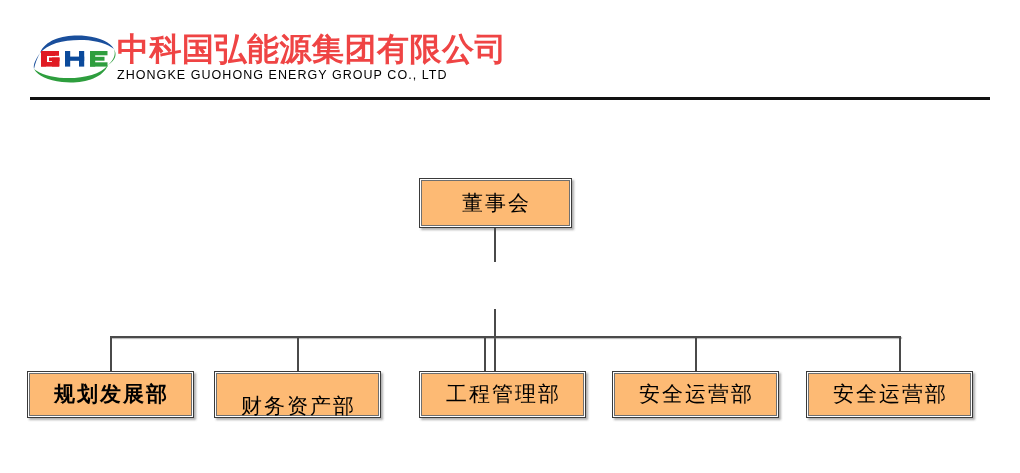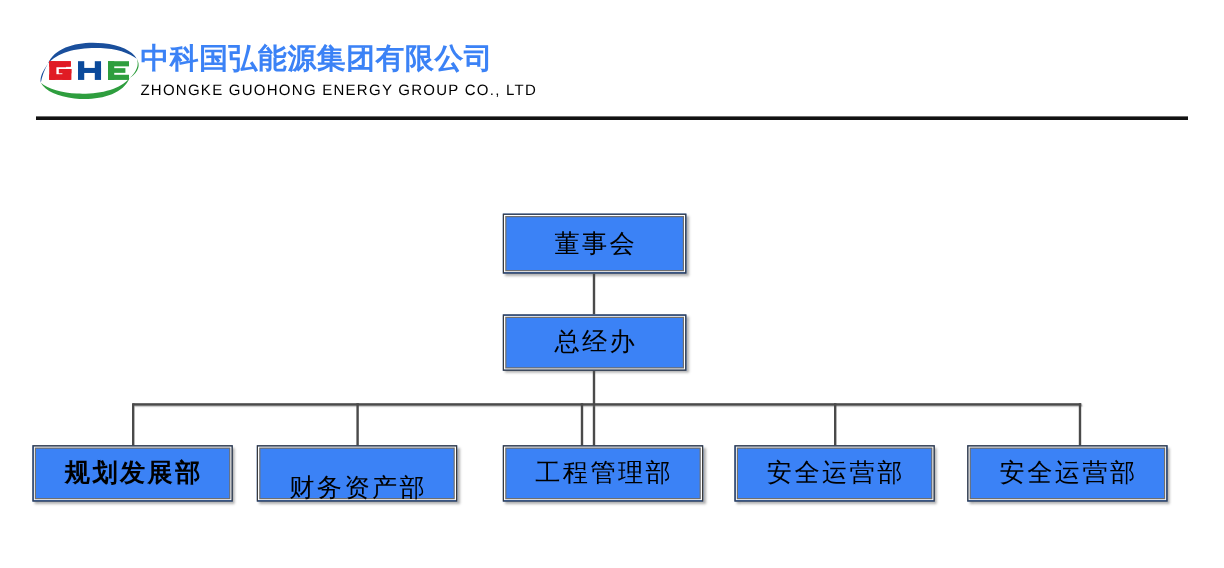--- a/index.html
+++ b/index.html
@@ -40,23 +40,23 @@
   }
 
   .company-block {
     position: absolute;
     left: 117px;
     top: 34px;
   }
 
   .company-cn {
     font-family: "DejaVu Sans", "Liberation Sans", sans-serif;
-    font-size: 24px;
+    font-size: 32px;
     font-weight: bold;
-    color: #3b82f6;
+    color: #ef4444;
     letter-spacing: 0.5px;
     line-height: 30px;
     white-space: nowrap;
   }
 
   .company-en {
     font-family: "Liberation Sans", "DejaVu Sans", sans-serif;
     font-size: 12.5px;
     font-weight: normal;
     color: #000000;
@@ -79,21 +79,21 @@
   .org-chart {
     position: absolute;
     left: 0;
     top: 100px;
     width: 1020px;
     height: 373px;
   }
 
   .node {
     position: absolute;
-    background: #3b82f6;
+    background: #fdba74;
     border: 1px solid #3a3a3a;
     box-shadow: 0 0 0 1px #ffffff inset,
                 0 0 0 2px #6f6f6f inset,
                 2px 2px 2px rgba(80, 80, 80, 0.45);
     box-sizing: border-box;
     display: flex;
     align-items: center;
     justify-content: center;
   }
 
@@ -228,23 +228,20 @@
   <div class="conn conn-v conn-drop drop-0"></div>
   <div class="conn conn-v conn-drop drop-1"></div>
   <div class="conn conn-v conn-drop drop-2"></div>
   <div class="conn conn-v conn-drop drop-3"></div>
   <div class="conn conn-v conn-drop drop-4"></div>
 
   <div class="node node-board">
     <span class="node-label">董事会</span>
   </div>
 
-  <div class="node node-gm">
-    <span class="node-label">总经办</span>
-  </div>
 
   <div class="node node-dept dept-0">
     <span class="node-label">规划发展部</span>
   </div>
 
   <div class="node node-dept dept-1">
     <span class="node-label">财务资产部</span>
   </div>
 
   <div class="node node-dept dept-2">

